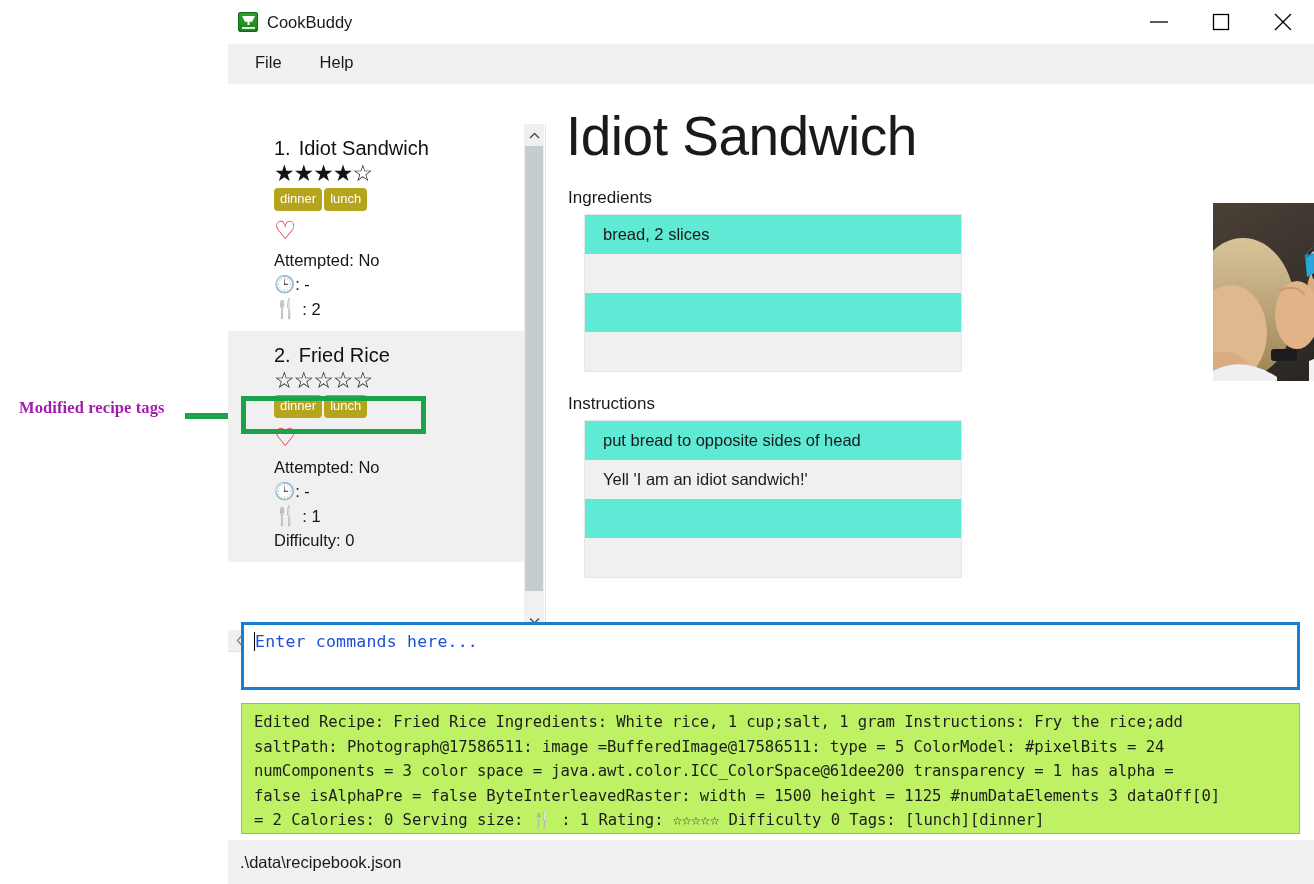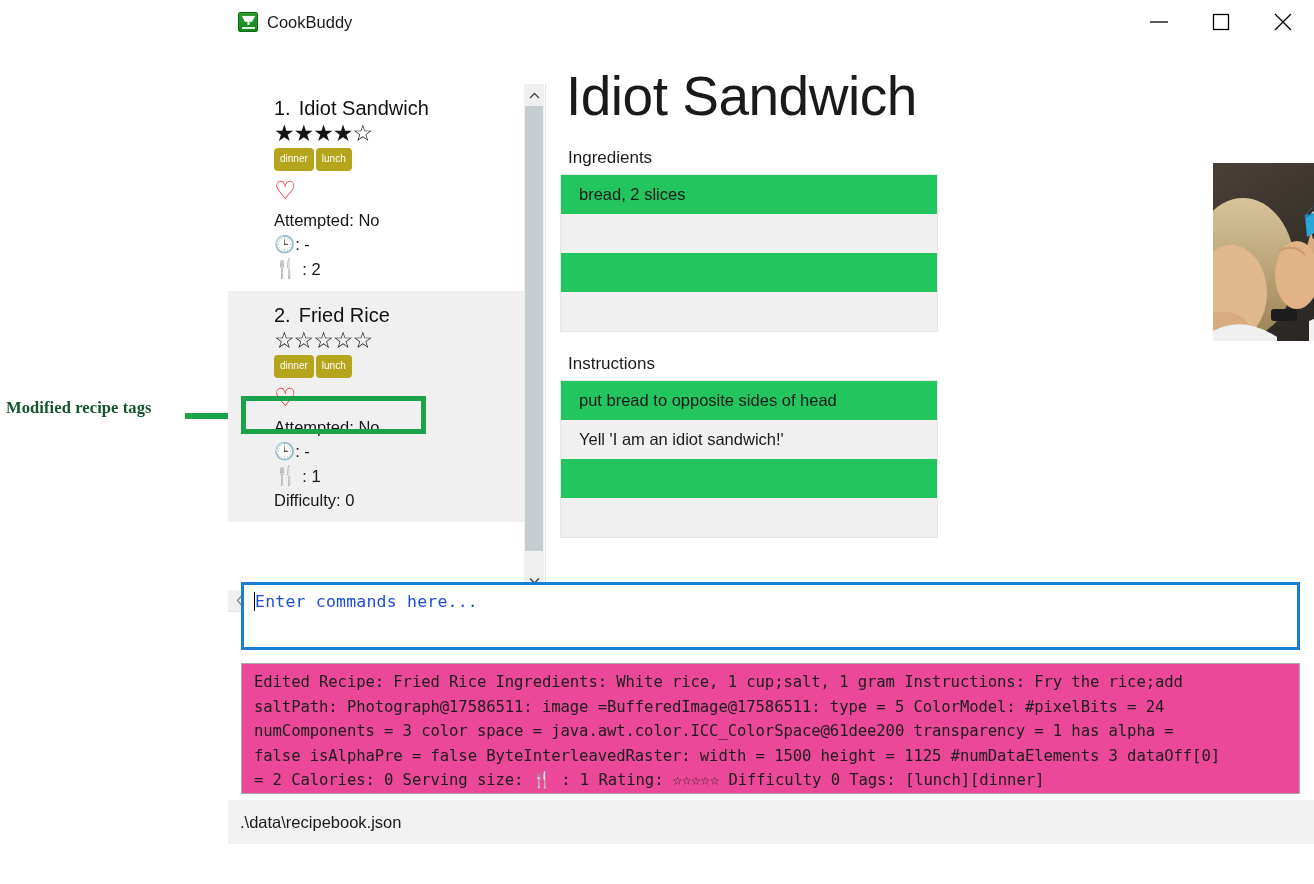--- a/index.html
+++ b/index.html
@@ -8,25 +8,25 @@
     width: 1314px; height: 884px;
     background: #ffffff;
     font-family: "Liberation Sans", sans-serif;
     overflow: hidden;
   }
   #root { position: relative; width: 1314px; height: 884px; background: #ffffff; }
 
   
   .annot-label {
     position: absolute;
-    left: 6px; top: 398px;
+    left: 19px; top: 398px;
     font-family: "Liberation Serif", serif;
     font-weight: bold;
     font-size: 16.5px;
-    color: #14532d;
+    color: #a21caf;
     letter-spacing: .1px;
     white-space: nowrap;
   }
   .annot-line {
     position: absolute;
     left: 185px; top: 413px;
     width: 62px; height: 6px;
     background: #1aa34a;
   }
   .annot-box {
@@ -152,21 +152,21 @@
     line-height: 23px;
     color: #141414;
     letter-spacing: -1px;
     margin-bottom: 3px;
   }
   .tag-row { margin: 1px 0 2px 0; height: 22px; }
   .tag {
     display: inline-block;
     background: #b5a51c;
     color: #ffffff;
-    font-size: 10px;
+    font-size: 13px;
     line-height: 20px;
     padding: 1px 6px 2px 6px;
     border-radius: 4px;
     margin-right: 2px;
   }
   .heart {
     color: #ee1d28;
     font-size: 25px;
     line-height: 28px;
     margin: 6px 0 4px 0;
@@ -238,24 +238,24 @@
     line-height: 60px;
     margin: 22px 0 0 10px;
     letter-spacing: -0.5px;
   }
   .section-label {
     font-size: 17px;
     color: #1a1a1a;
     margin: 22px 0 6px 12px;
   }
   .listbox {
-    margin-left: 4px;
+    margin-left: 28px;
     width: 378px;
     border: 1px solid #e6e6e6;
-    background: #22c55e;
+    background: #5eead4;
   }
   .listbox .row {
     height: 39px;
     line-height: 39px;
     padding-left: 18px;
     font-size: 16.5px;
     color: #1a1a1a;
     white-space: nowrap;
     overflow: hidden;
   }
@@ -292,21 +292,21 @@
     color: #1d4ed8;
     letter-spacing: .2px;
   }
 
   
   .console {
     position: absolute;
     left: 13px; top: 619px;
     width: 1059px; height: 131px;
     border: 1px solid #a8a8a8;
-    background: #ec4899;
+    background: #bef264;
     padding: 6px 8px 12px 12px;
     overflow: hidden;
   }
   .console .line {
     font-family: "DejaVu Sans Mono", monospace;
     font-size: 15.6px;
     line-height: 24.5px;
     color: #1d1d1d;
     white-space: pre;
     letter-spacing: -0.1px;
@@ -351,20 +351,24 @@
         </div>
         <div class="win-btn">
           <svg width="20" height="20" viewBox="0 0 20 20">
             <line x1="2" y1="2" x2="18" y2="18" stroke="#000" stroke-width="1.3"></line>
             <line x1="18" y1="2" x2="2" y2="18" stroke="#000" stroke-width="1.3"></line>
           </svg>
         </div>
       </div>
     </div>
 
+    <div class="menubar">
+      <div class="menu-item">File</div>
+      <div class="menu-item">Help</div>
+    </div>
 
     <div class="workspace">
 
       <div class="list-panel">
         <div class="list-scroll-area">
 
           <div class="recipe-card plain">
             <div class="recipe-title">
               <span class="num">1.</span><span>Idiot Sandwich</span>
             </div>

